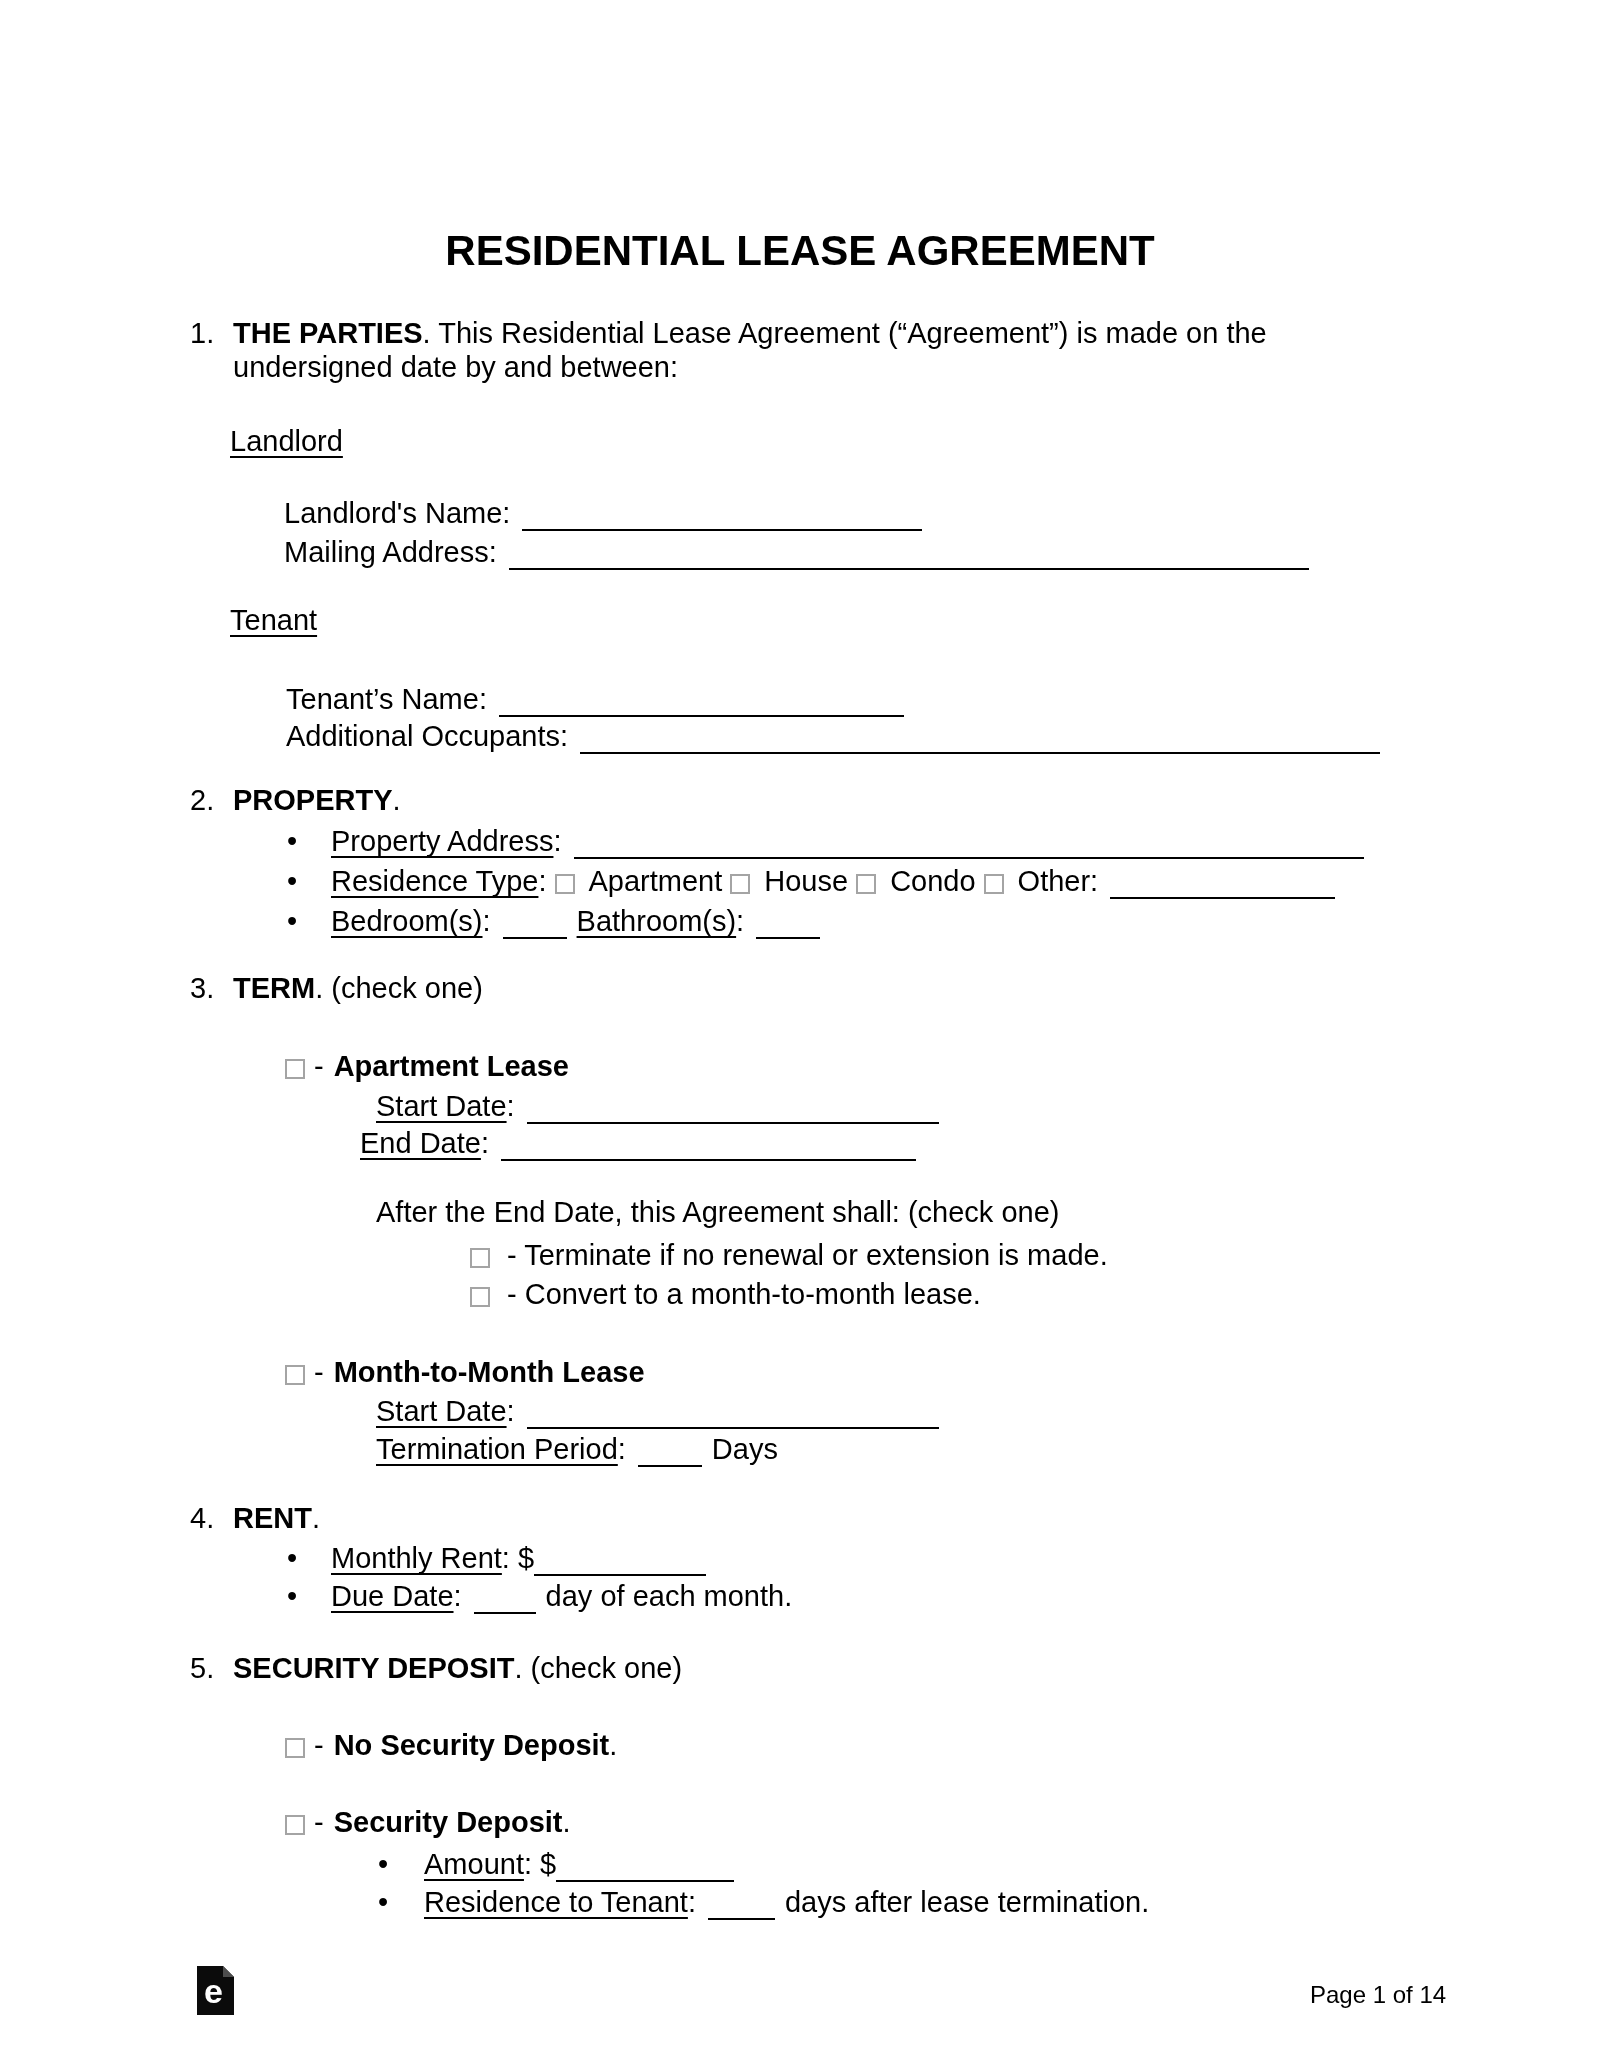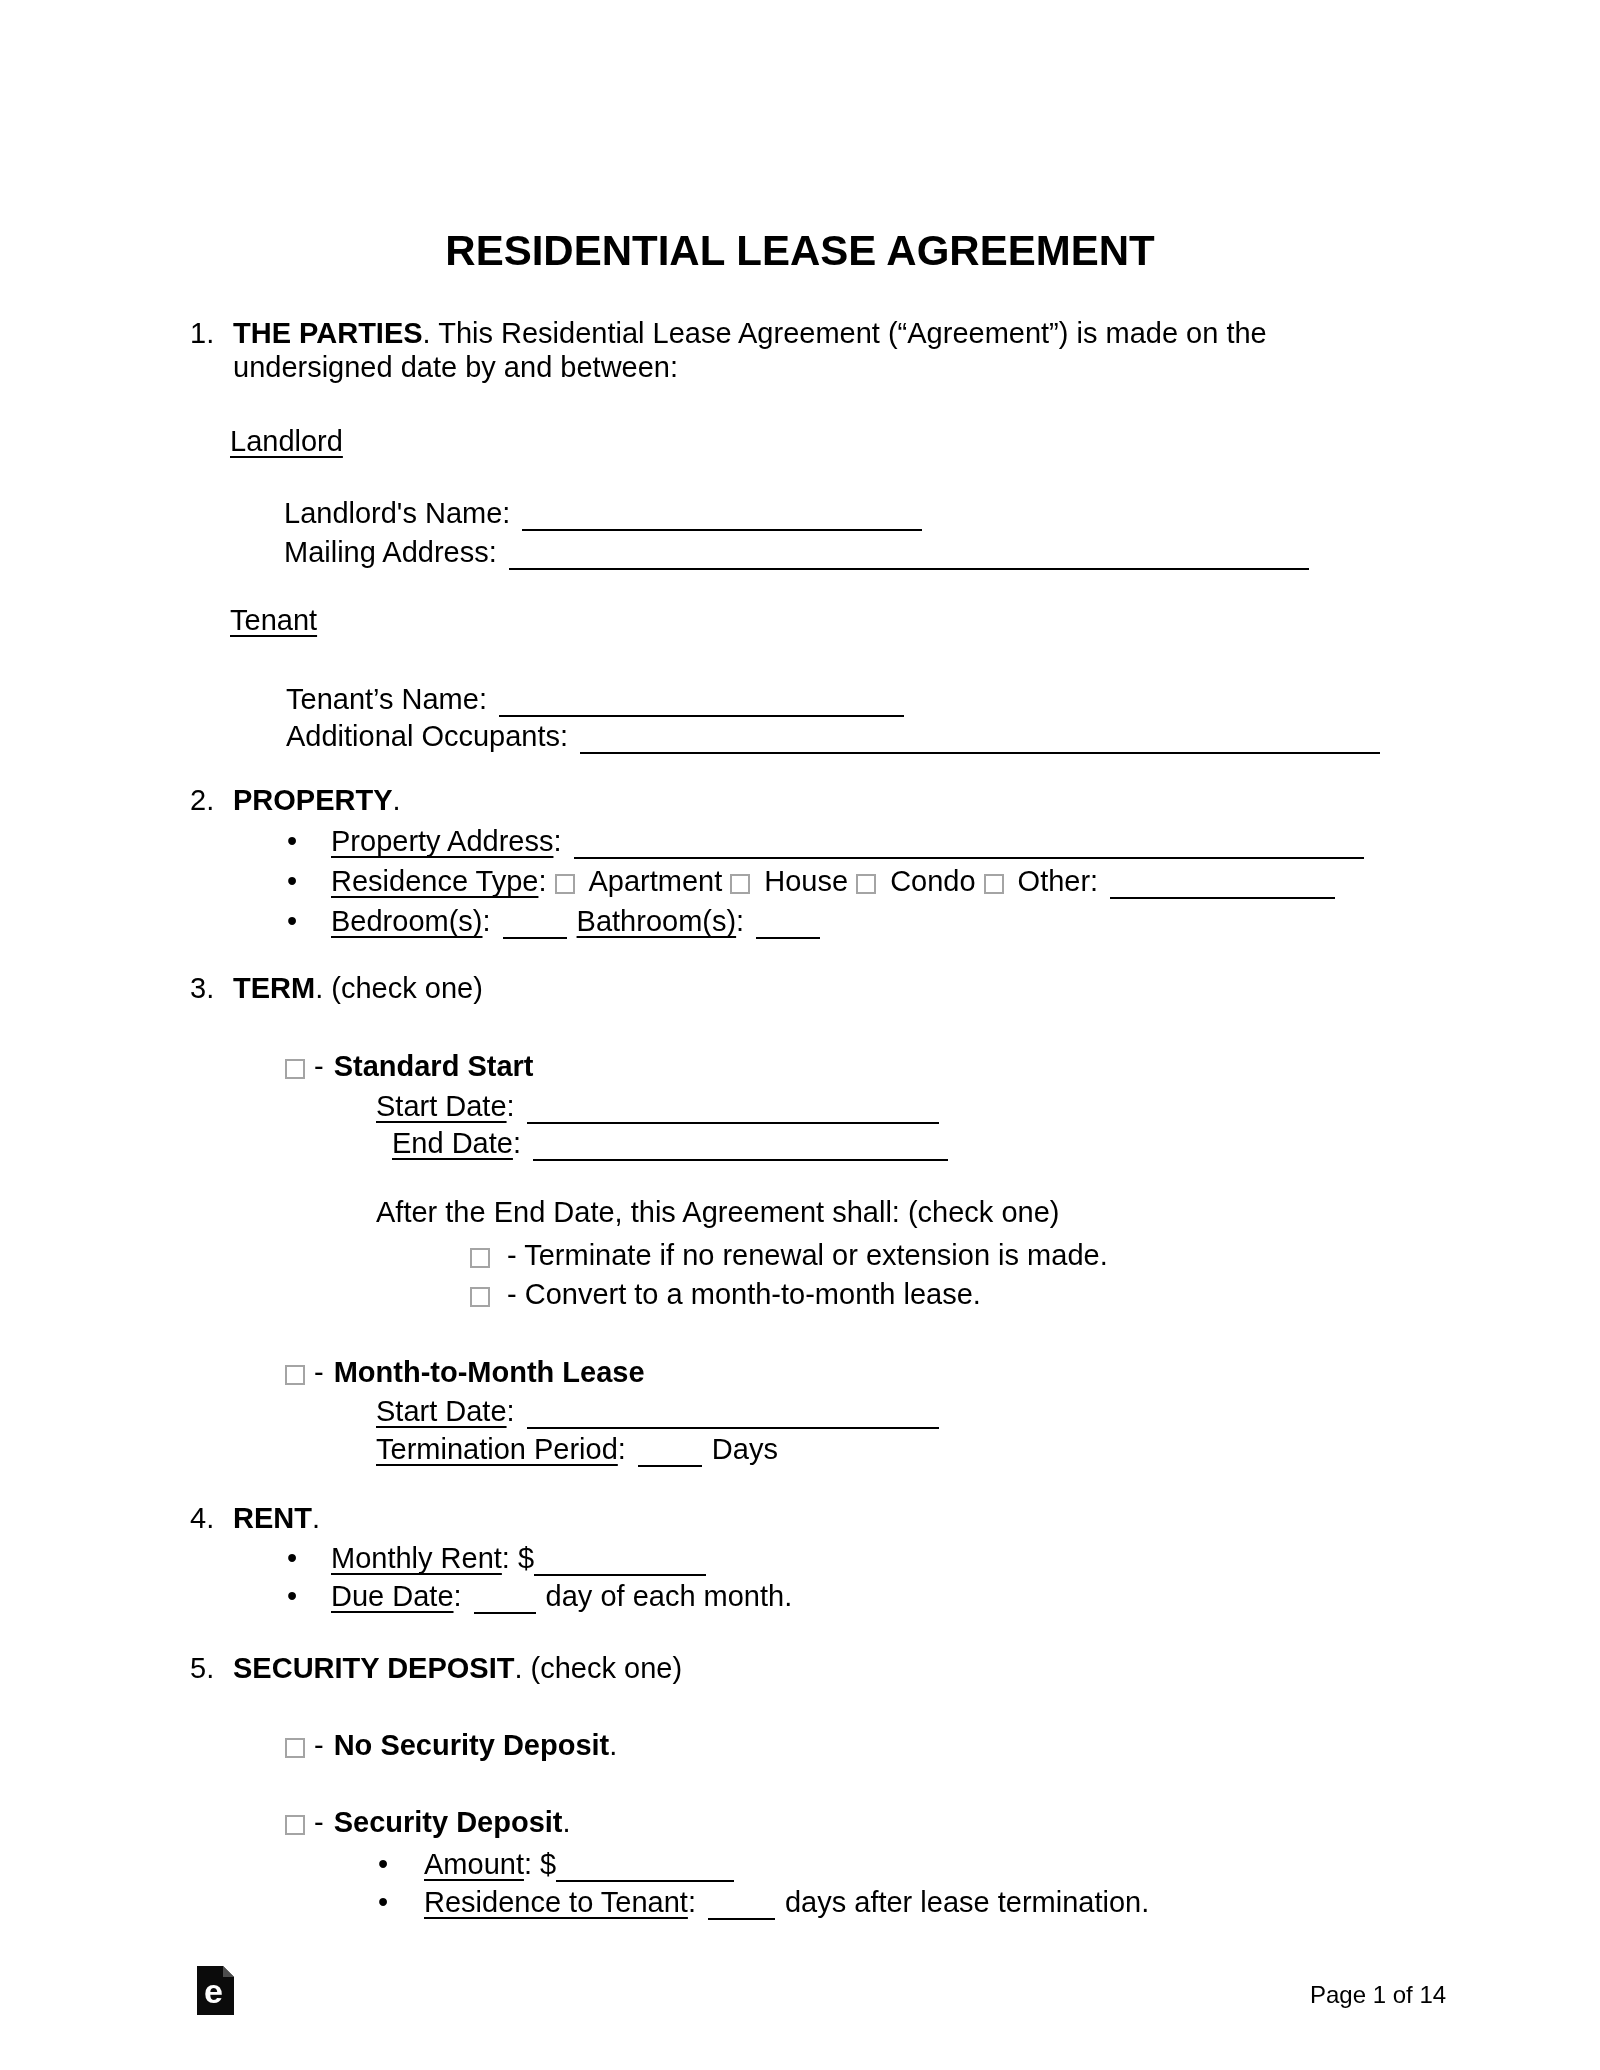--- a/index.html
+++ b/index.html
@@ -79,24 +79,24 @@
   <div class="line" style="left:190px;top:741px"><span class="num">2.</span><span class="b">PROPERTY</span><span>.</span></div>
 
   <div class="line" style="left:287px;top:782px"><span class="dot">•</span><span class="u">Property Address</span><span>:</span><span class="blank" style="width:790px"></span></div>
 
   <div class="line" style="left:287px;top:822px"><span class="dot">•</span><span class="u">Residence Type</span><span>:</span><span class="cb"></span><span>Apartment</span><span class="cb"></span><span>House</span><span class="cb"></span><span>Condo</span><span class="cb"></span><span>Other:</span><span class="blank" style="width:225px"></span></div>
 
   <div class="line" style="left:287px;top:862px"><span class="dot">•</span><span class="u">Bedroom(s)</span><span>:</span><span class="blank" style="width:64px"></span><span class="u">Bathroom(s)</span><span>:</span><span class="blank" style="width:64px"></span></div>
 
   <div class="line" style="left:190px;top:929px"><span class="num">3.</span><span class="b">TERM</span><span>. (check one)</span></div>
 
-  <div class="line" style="left:285px;top:1007px"><span class="cb first"></span><span class="dash">-</span><span class="b">Standard Start</span></div>
+  <div class="line" style="left:285px;top:1007px"><span class="cb first"></span><span class="dash">-</span><span class="b">Apartment Lease</span></div>
 
   <div class="line" style="left:376px;top:1047px"><span class="u">Start Date</span><span>:</span><span class="blank" style="width:412px"></span></div>
-  <div class="line" style="left:392px;top:1084px"><span class="u">End Date</span><span>:</span><span class="blank" style="width:415px"></span></div>
+  <div class="line" style="left:360px;top:1084px"><span class="u">End Date</span><span>:</span><span class="blank" style="width:415px"></span></div>
 
   <div class="line" style="left:376px;top:1153px">After the End Date, this Agreement shall: (check one)</div>
 
   <div class="line" style="left:470px;top:1196px"><span class="cb sub"></span><span>- Terminate if no renewal or extension is made.</span></div>
   <div class="line" style="left:470px;top:1235px"><span class="cb sub"></span><span>- Convert to a month-to-month lease.</span></div>
 
   <div class="line" style="left:285px;top:1313px"><span class="cb first"></span><span class="dash">-</span><span class="b">Month-to-Month Lease</span></div>
 
   <div class="line" style="left:376px;top:1352px"><span class="u">Start Date</span><span>:</span><span class="blank" style="width:412px"></span></div>
   <div class="line" style="left:376px;top:1390px"><span class="u">Termination Period</span><span>:</span><span class="blank" style="width:64px"></span><span>Days</span></div>

